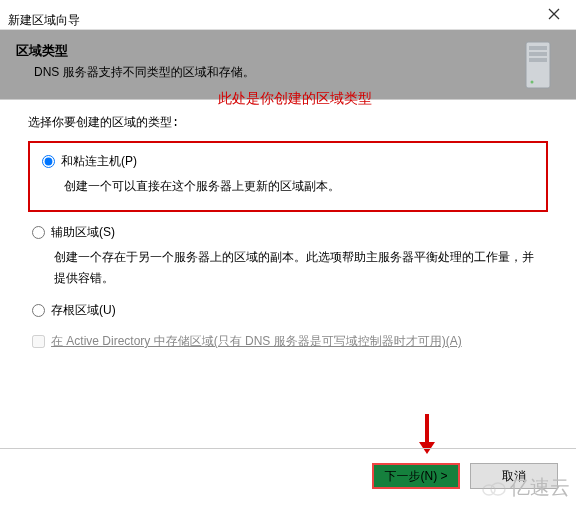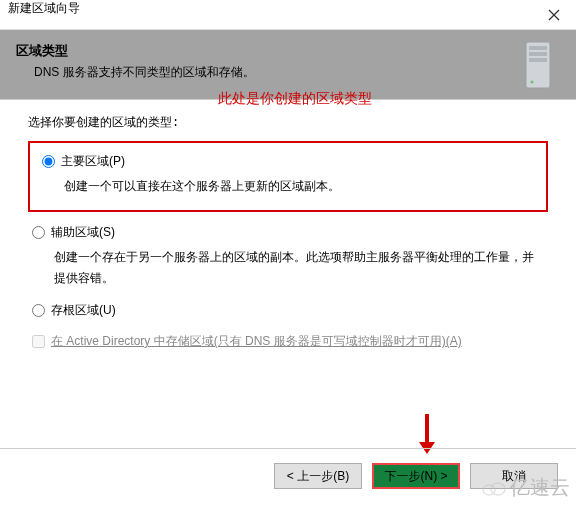--- a/index.html
+++ b/index.html
@@ -1,17 +1,17 @@
 <!DOCTYPE html>
 <html><head>
   <meta charset="utf-8">
   <style>
     * { box-sizing: border-box; margin: 0; padding: 0; }
     body { font-family: "Microsoft YaHei", "SimSun", sans-serif; font-size: 12px; background: #fff; width: 576px; height: 507px; position: relative; overflow: hidden; }
-    .titlebar { display: flex; align-items: flex-start; height: 30px; border-bottom: 1px solid #ddd; padding: 0 0 0 8px; }
+    .titlebar { display: flex; align-items: flex-end; height: 30px; border-bottom: 1px solid #ddd; padding: 0 0 0 8px; }
     .titlebar-title { flex: 1; font-size: 12px; }
     .close-btn { width: 44px; height: 30px; display: flex; align-items: center; justify-content: center; cursor: pointer; }
     .header { position: relative; padding: 12px 16px 10px 16px; border-bottom: 1px solid #ccc; background: #a3a3a3; height: 70px; }
     .header-title { font-weight: bold; font-size: 13px; }
     .header-desc { margin-left: 18px; margin-top: 4px; font-size: 12px; }
     .server-icon { position: absolute; right: 22px; top: 10px; width: 32px; height: 52px; }
     .annotation { color: #d40000; font-size: 14px; font-weight: 400; position: absolute; top: 90px; left: 218px; }
     .content { padding: 14px 28px 0 28px; }
     .select-label { margin-bottom: 10px; display: block; font-family: Liberation Mono, monospace; }
     .highlight-box { border: 2px solid #d40000; padding: 10px 12px 14px 12px; margin-bottom: 12px; }
@@ -56,21 +56,21 @@
 </div>
 
 <div class="annotation">此处是你创建的区域类型</div>
 
 <div class="content">
   <span class="select-label">选择你要创建的区域的类型:</span>
 
   <div class="highlight-box">
     <label class="radio-row">
       <input type="radio" name="zonetype" checked="" style="">
-      <span>主要区域(P)</span>
+      <span>和粘连主机(P)</span>
     </label>
     <div class="option-desc">创建一个可以直接在这个服务器上更新的区域副本。</div>
   </div>
 
   <div class="option-block">
     <label class="radio-row">
       <input type="radio" name="zonetype" style="">
       <span>辅助区域(S)</span>
     </label>
     <div class="option-desc">创建一个存在于另一个服务器上的区域的副本。此选项帮助主服务器平衡处理的工作量，并提供容错。</div>
@@ -90,21 +90,20 @@
 </div>
 
 <div class="arrow-down">
   <svg width="24" height="44" viewBox="0 0 24 44">
       <line x1="12" y1="2" x2="12" y2="32" stroke="#d40000" stroke-width="4"></line>
       <polygon points="4,30 20,30 12,42" fill="#d40000"></polygon>
     </svg>
 </div>
 
 <div class="footer">
-  <button class="btn">&lt; 上一步(B)</button>
   <button class="btn default">下一步(N) &gt;</button>
   <button class="btn">取消</button>
 </div>
 
 <div class="watermark">
   <svg width="26" height="16" viewBox="0 0 26 16">
       <ellipse cx="8" cy="10" rx="6" ry="5" fill="none" stroke="#bbb" stroke-width="1.5"></ellipse>
       <ellipse cx="17" cy="9" rx="7" ry="6" fill="none" stroke="#bbb" stroke-width="1.5"></ellipse>
     </svg>
   <span>亿速云</span>

